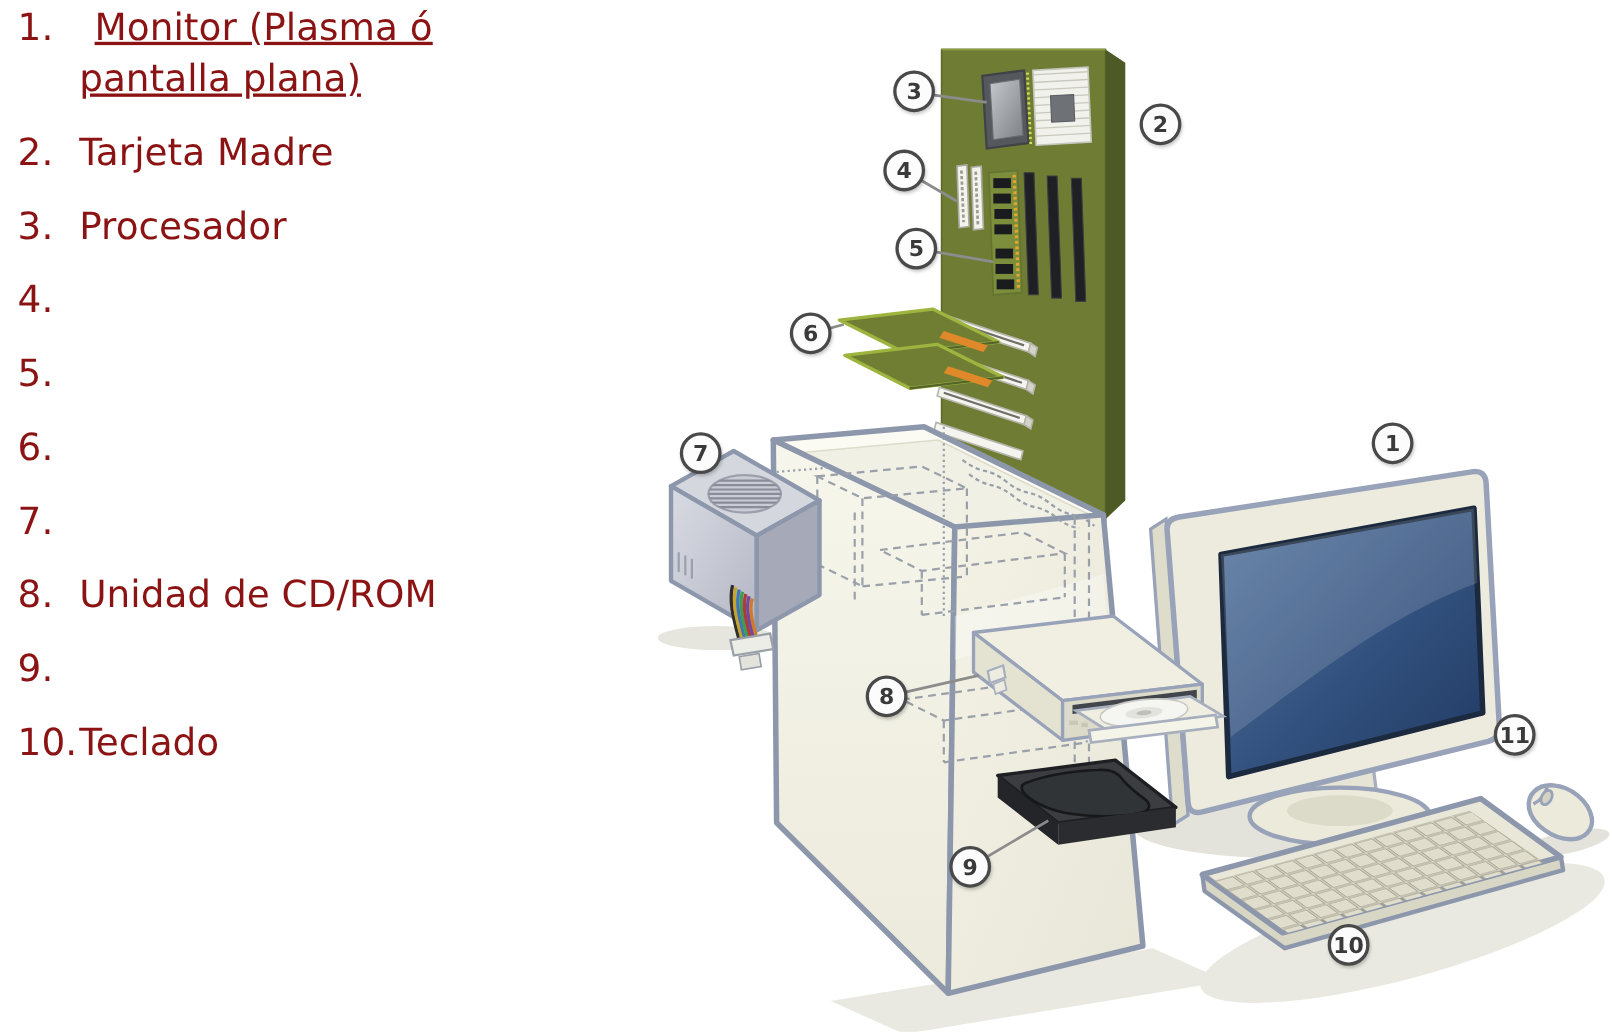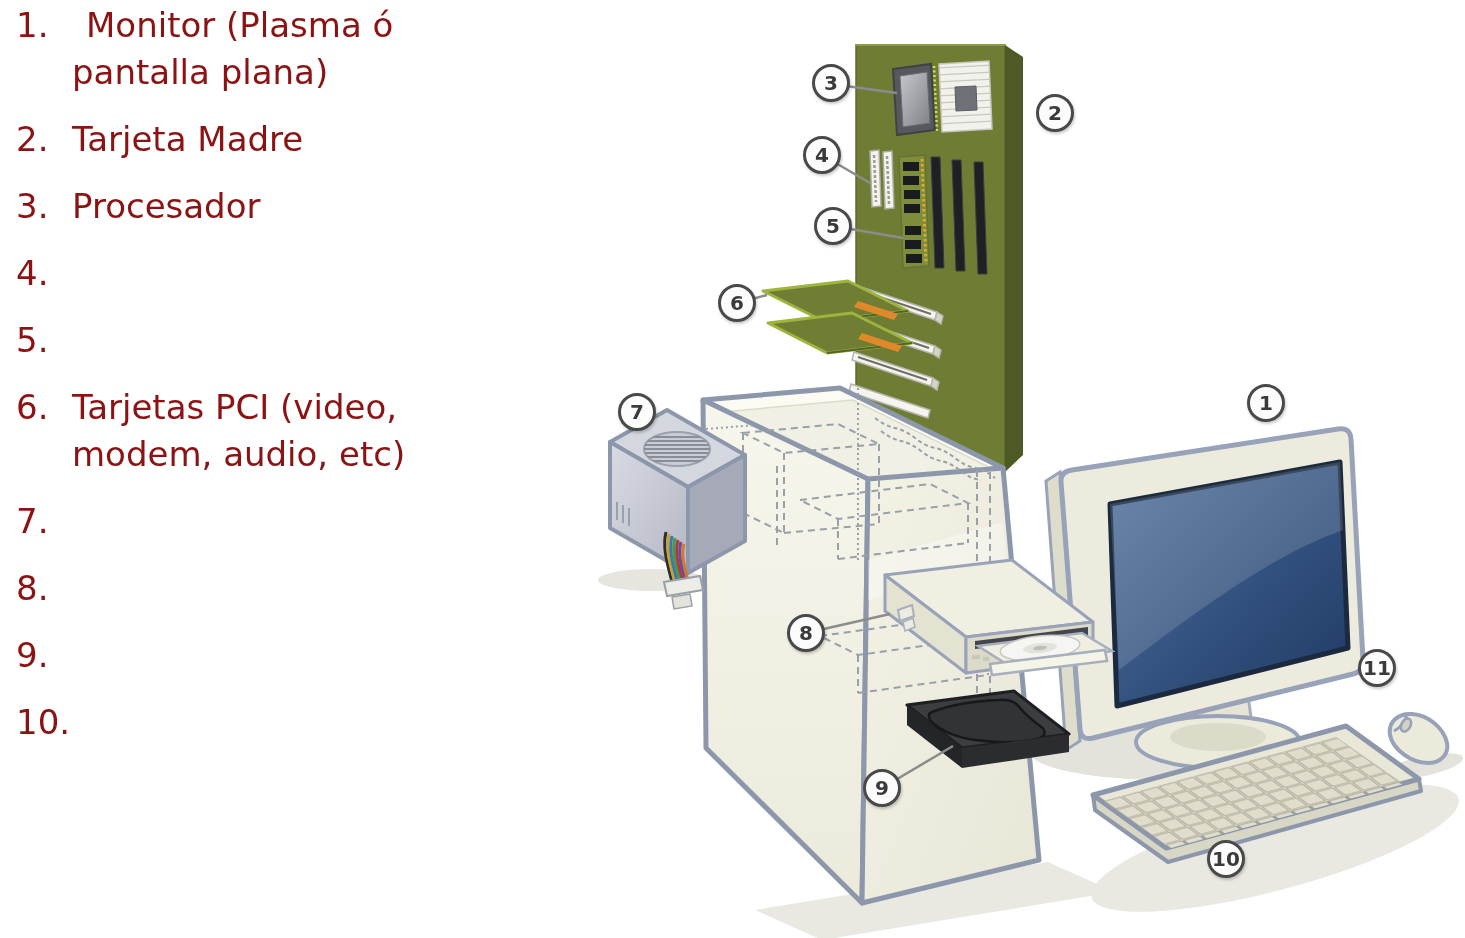--- a/index.html
+++ b/index.html
@@ -4,21 +4,21 @@
 <style>
   html,body{margin:0;padding:0;background:#ffffff;}
   body{width:1465px;height:938px;position:relative;overflow:hidden;
        font-family:"DejaVu Sans","Liberation Sans",sans-serif;}
   
   .legend{position:absolute;left:16px;top:2px;width:490px;z-index:3;}
   .legend-item{display:flex;font-size:34px;line-height:47px;margin-bottom:20px;
                color:#8C1313;}
   .legend-item .num{flex:0 0 56px;}
   .legend-item .txt{white-space:pre-line;}
-  .legend-item:first-child .txt{text-indent:14px;}
+  .legend-item:first-child .txt{text-indent:14px;text-decoration:underline;}
   
   .callout{position:absolute;width:38px;height:38px;box-sizing:border-box;
            border:3.5px solid #494949;border-radius:50%;background:#FCFCFC;
            display:flex;align-items:center;justify-content:center;
            font-size:20px;font-weight:bold;color:#3A3A3A;z-index:2;
            box-shadow:1px 2px 3px rgba(0,0,0,0.22);}
   
   .diagram-svg{position:absolute;left:0;top:0;z-index:1;}
 </style>
 </head>
@@ -39,34 +39,34 @@
       <span class="txt">Procesador</span>
     </div>
   <div class="legend-item">
       <span class="num">4.</span>
     </div>
   <div class="legend-item">
       <span class="num">5.</span>
     </div>
   <div class="legend-item">
       <span class="num">6.</span>
-      <span class="txt">Tarjetas PCI (video,
-modem, audio, etc)</span>
     </div>
   <div class="legend-item">
       <span class="num">7.</span>
     </div>
   <div class="legend-item">
       <span class="num">8.</span>
+      <span class="txt">Unidad de CD/ROM</span>
     </div>
   <div class="legend-item">
       <span class="num">9.</span>
     </div>
   <div class="legend-item">
       <span class="num">10.</span>
+      <span class="txt">Teclado</span>
     </div>
 </div>
 
 <svg class="diagram-svg" width="1465" height="938" viewBox="0 0 1465 938">
   <defs>
     <linearGradient id="hs" x1="0" y1="0" x2="1" y2="1">
       <stop offset="0" stop-color="#C4C7CB"></stop>
         <stop offset="1" stop-color="#7E8186"></stop>
     </linearGradient>
     <linearGradient id="psuF" x1="0" y1="0" x2="1" y2="1">

